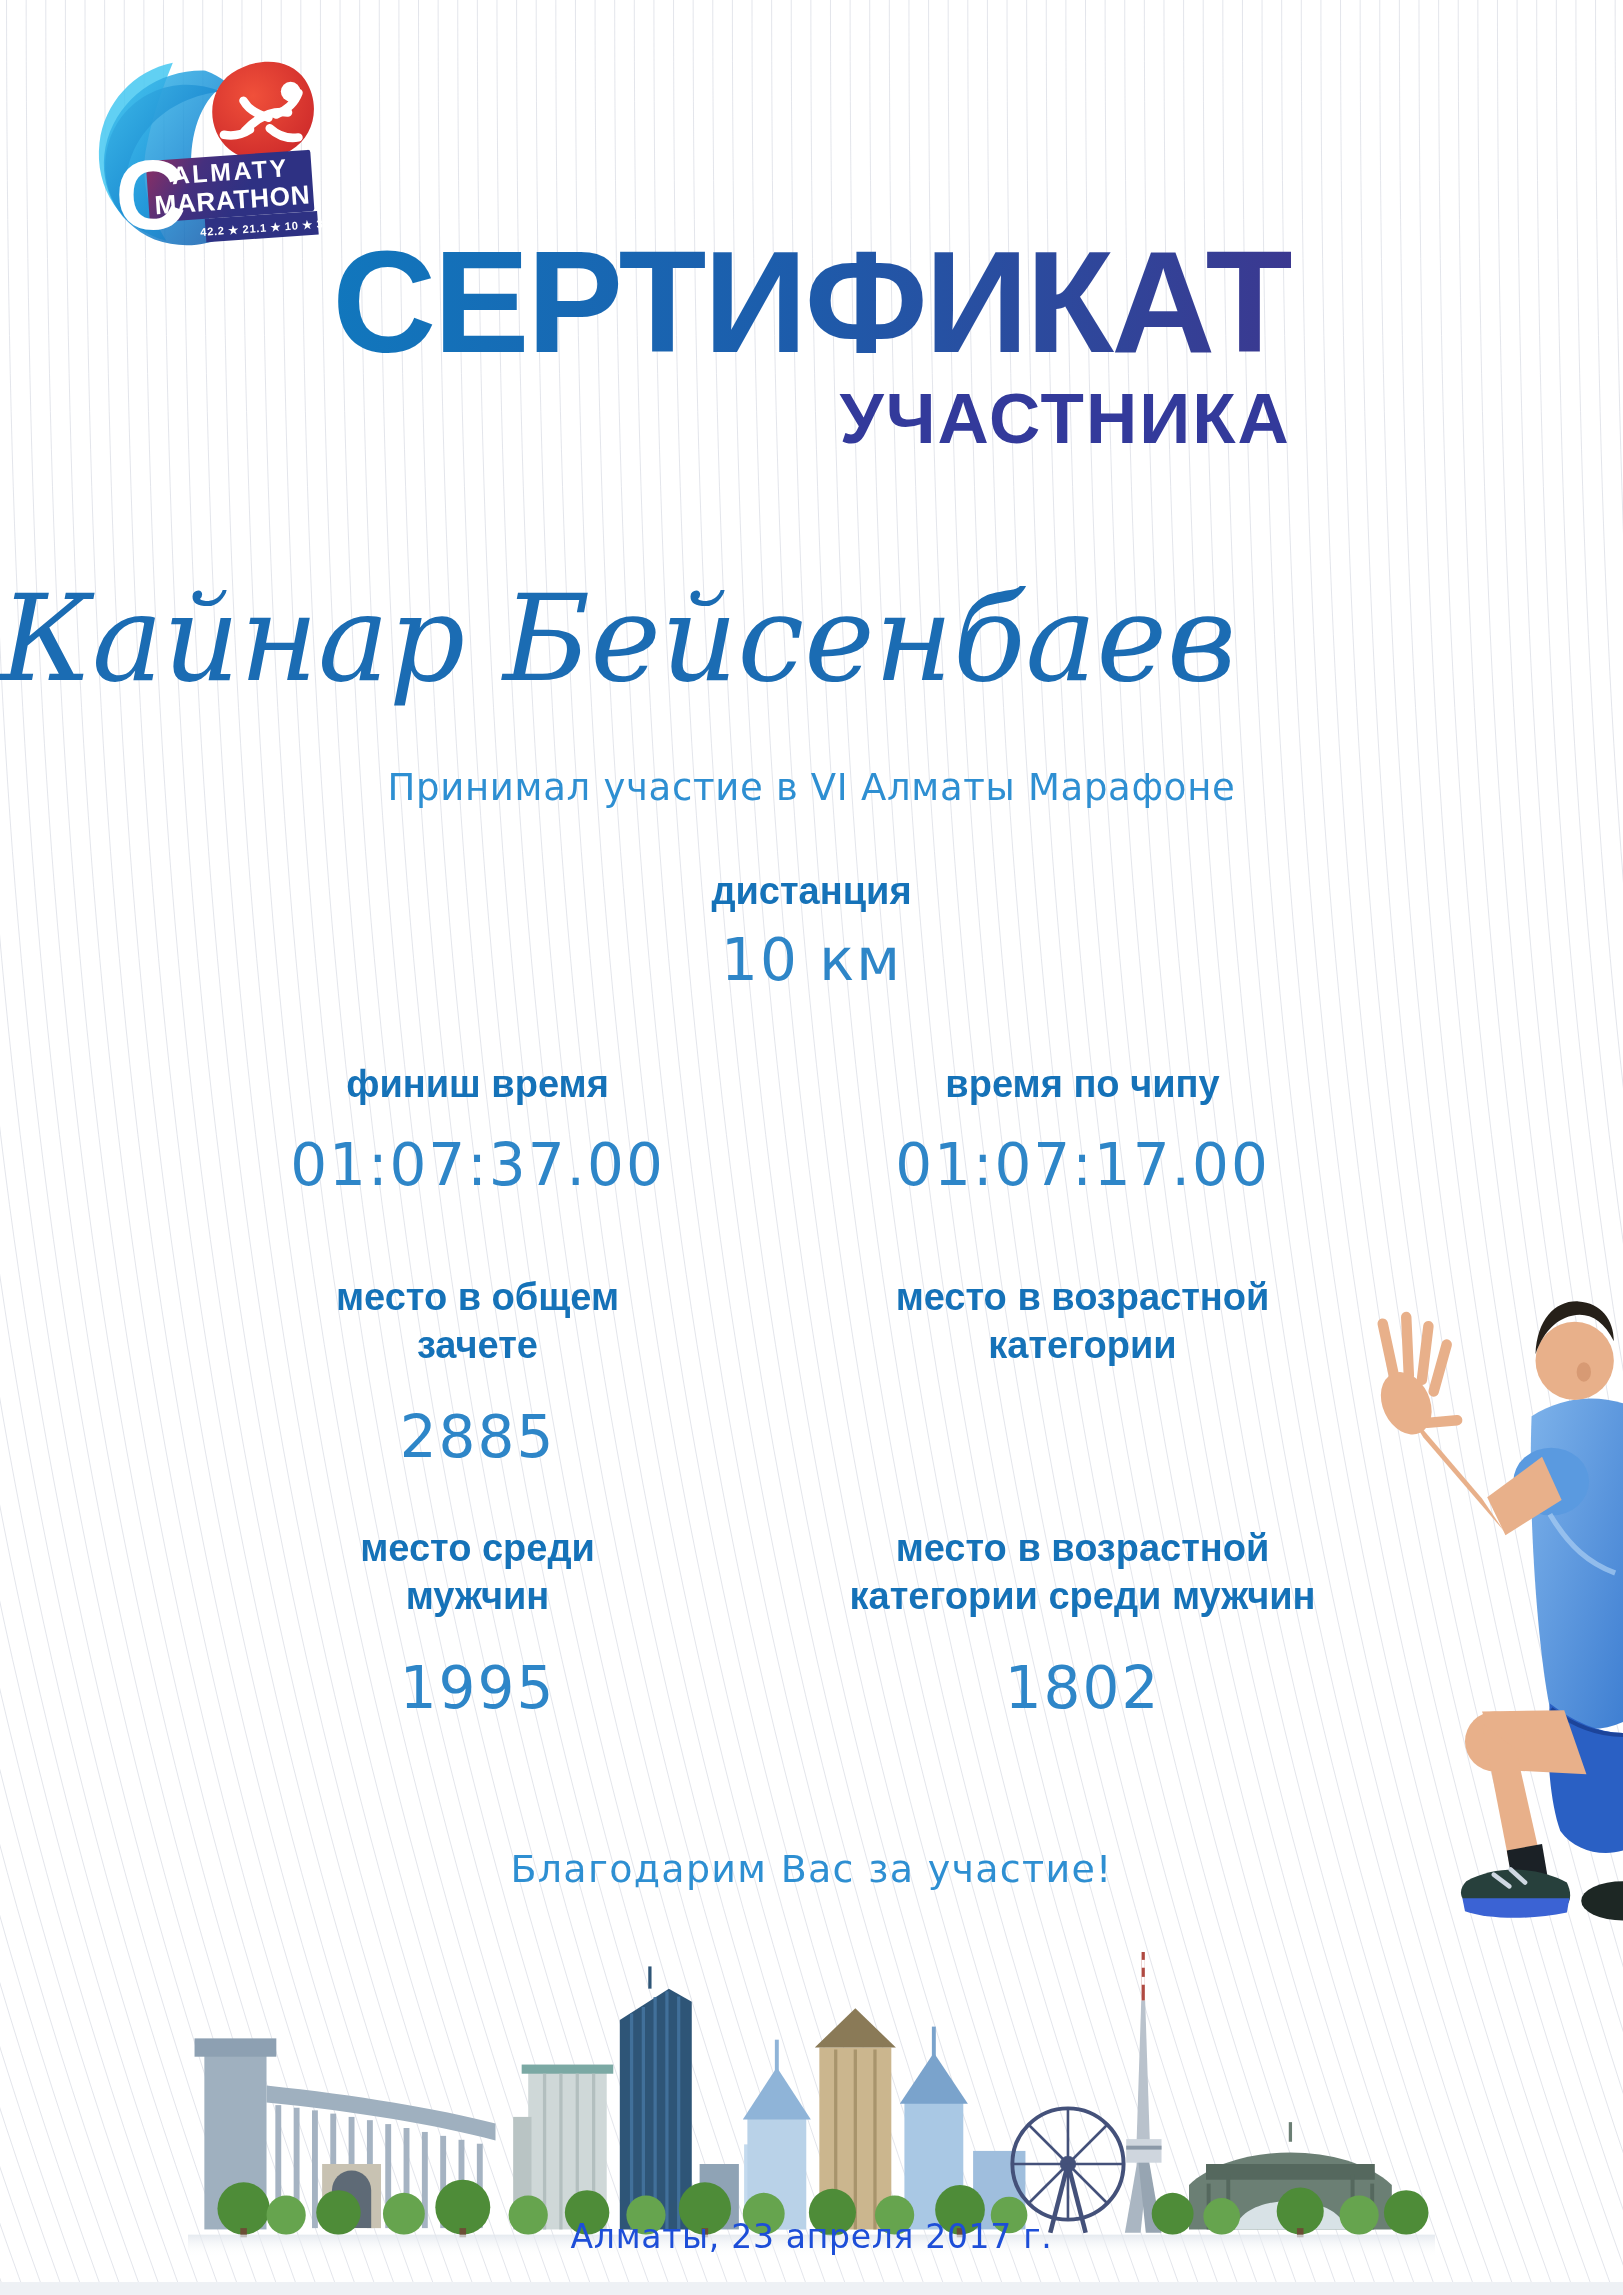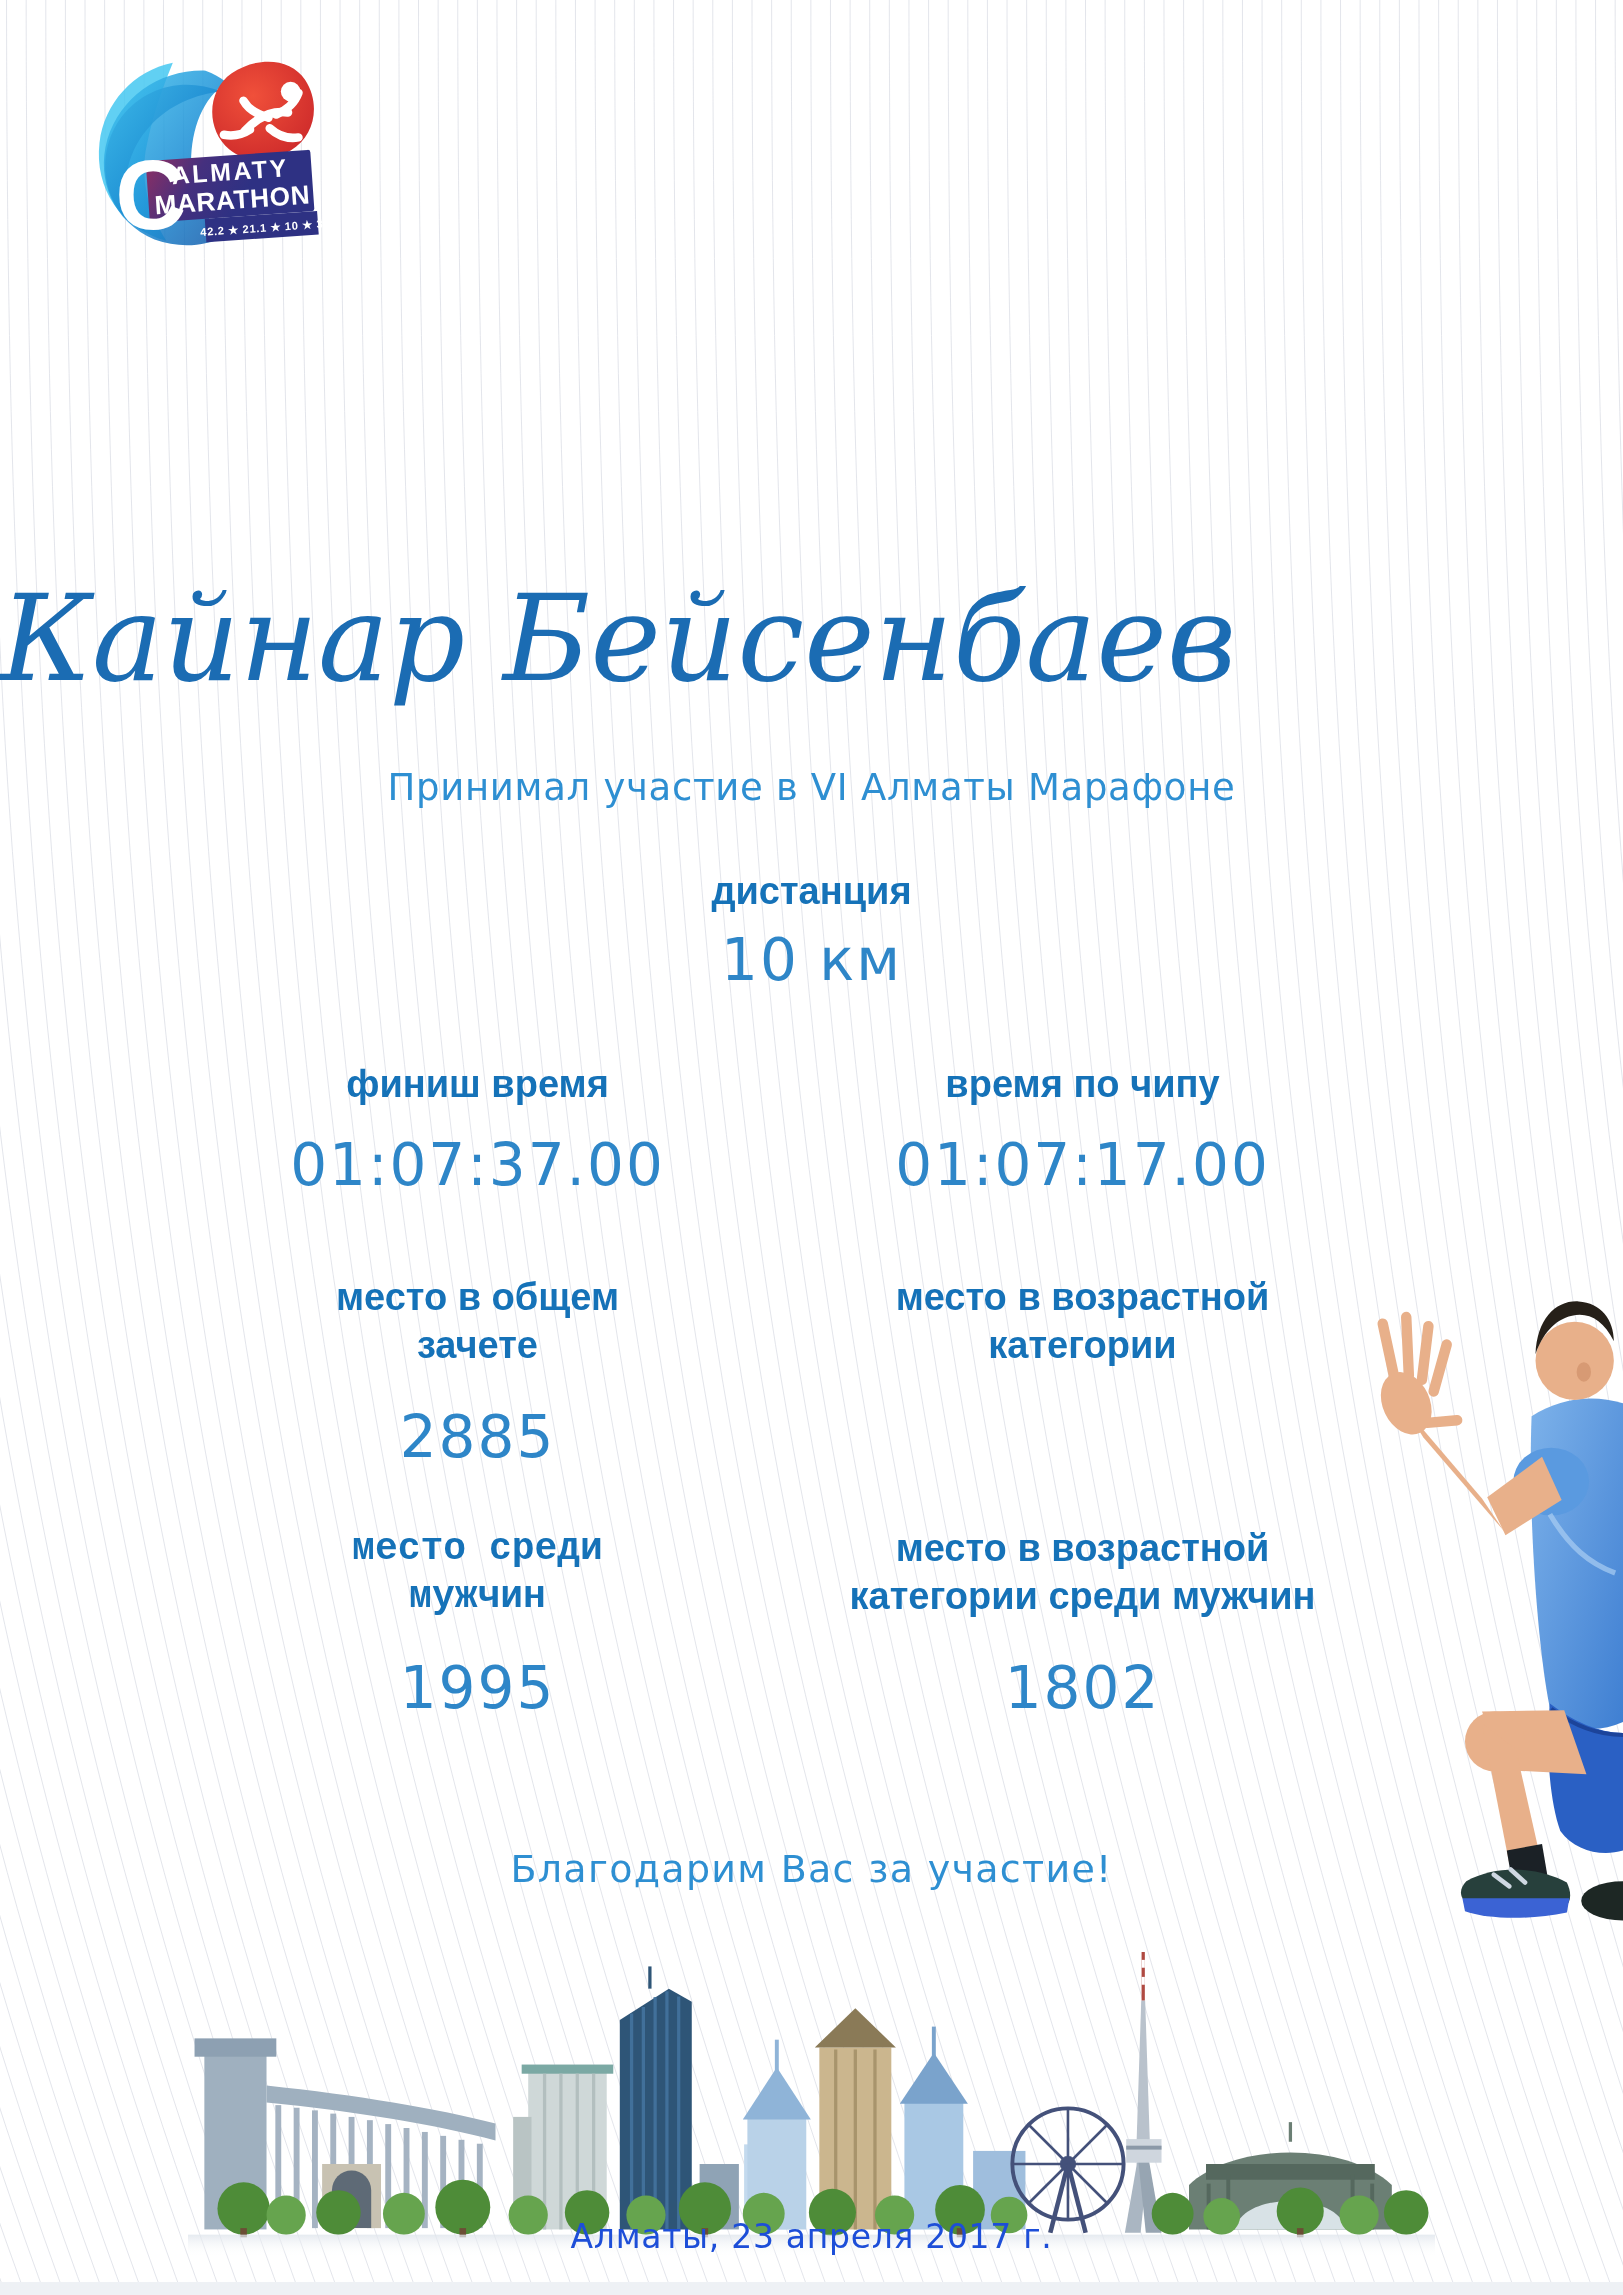--- a/index.html
+++ b/index.html
@@ -38,21 +38,21 @@
   .stat-row{position:absolute;left:0;width:100%;}
   .row1{top:1061px}.row2{top:1274px}.row3{top:1525px}
   .stat{position:absolute;text-align:center;}
   .stat.left{left:183px;width:589px;}
   .stat.right{left:788px;width:589px;}
   .stat .block-label{display:inline-block;}
   .row1 .block-value{margin-top:22px;}
   .row2 .block-value,.row3 .block-value{margin-top:34px;}
   .w-general{max-width:307px;}
   .w-agecat{max-width:392px;}
-  .w-men{max-width:255px;font-family:Liberation Mono, monospace;}
+  .w-men{max-width:255px;}
   .w-agecatmen{max-width:471px;}
   .block-value{display:block;}
 
   .thanks{position:absolute;top:1847px;left:0;width:100%;text-align:center;
           font-size:38px;color:#2e8fd2;letter-spacing:1.3px;}
 
   .skyline{position:absolute;left:188px;bottom:38px;width:1247px;height:309px;}
   .footer-date{position:absolute;bottom:39px;left:0;width:100%;text-align:center;
           font-size:33px;color:#1d4ed8;letter-spacing:0.7px;}
   .bottom-strip{position:absolute;left:0;bottom:0;width:100%;height:13px;background:#eef1f5;}
@@ -209,20 +209,26 @@
     <g transform="rotate(-4 230 215)">
       <rect x="112" y="160" width="252" height="94" rx="4" fill="url(#g-banner)"></rect>
       <rect x="196" y="254" width="172" height="36" fill="#2e3183"></rect>
       <text x="240" y="198" text-anchor="middle" font-family="Liberation Sans,sans-serif" font-size="38" font-weight="bold" letter-spacing="4" fill="#ffffff">ALMATY</text>
       <text x="240" y="242" text-anchor="middle" font-family="Liberation Sans,sans-serif" font-size="40" font-weight="bold" letter-spacing="1" fill="#ffffff">MARATHON</text>
       <text x="282" y="280" text-anchor="middle" font-family="Liberation Sans,sans-serif" font-size="17" font-weight="bold" letter-spacing="1" fill="#ffffff">42.2 ★ 21.1 ★ 10 ★ 3</text>
     </g>
     <text x="62" y="272" font-family="Liberation Sans,sans-serif" font-size="150" font-weight="bold" fill="#ffffff">C</text>
   </svg>
 
+  <div class="title-wrap">
+    <div class="title-inner">
+      <span class="title">СЕРТИФИКАТ</span>
+      <span class="subtitle">УЧАСТНИКА</span>
+    </div>
+  </div>
 
   <div class="name">Кайнар Бейсенбаев</div>
   <div class="participation thin">Принимал участие в VI Алматы Марафоне</div>
 
   <div class="distance-label block-label">дистанция</div>
   <div class="distance-value thin block-value">10 км</div>
 
   <div class="stat-row row1">
     <div class="stat left">
       <span class="block-label">финиш время</span>

